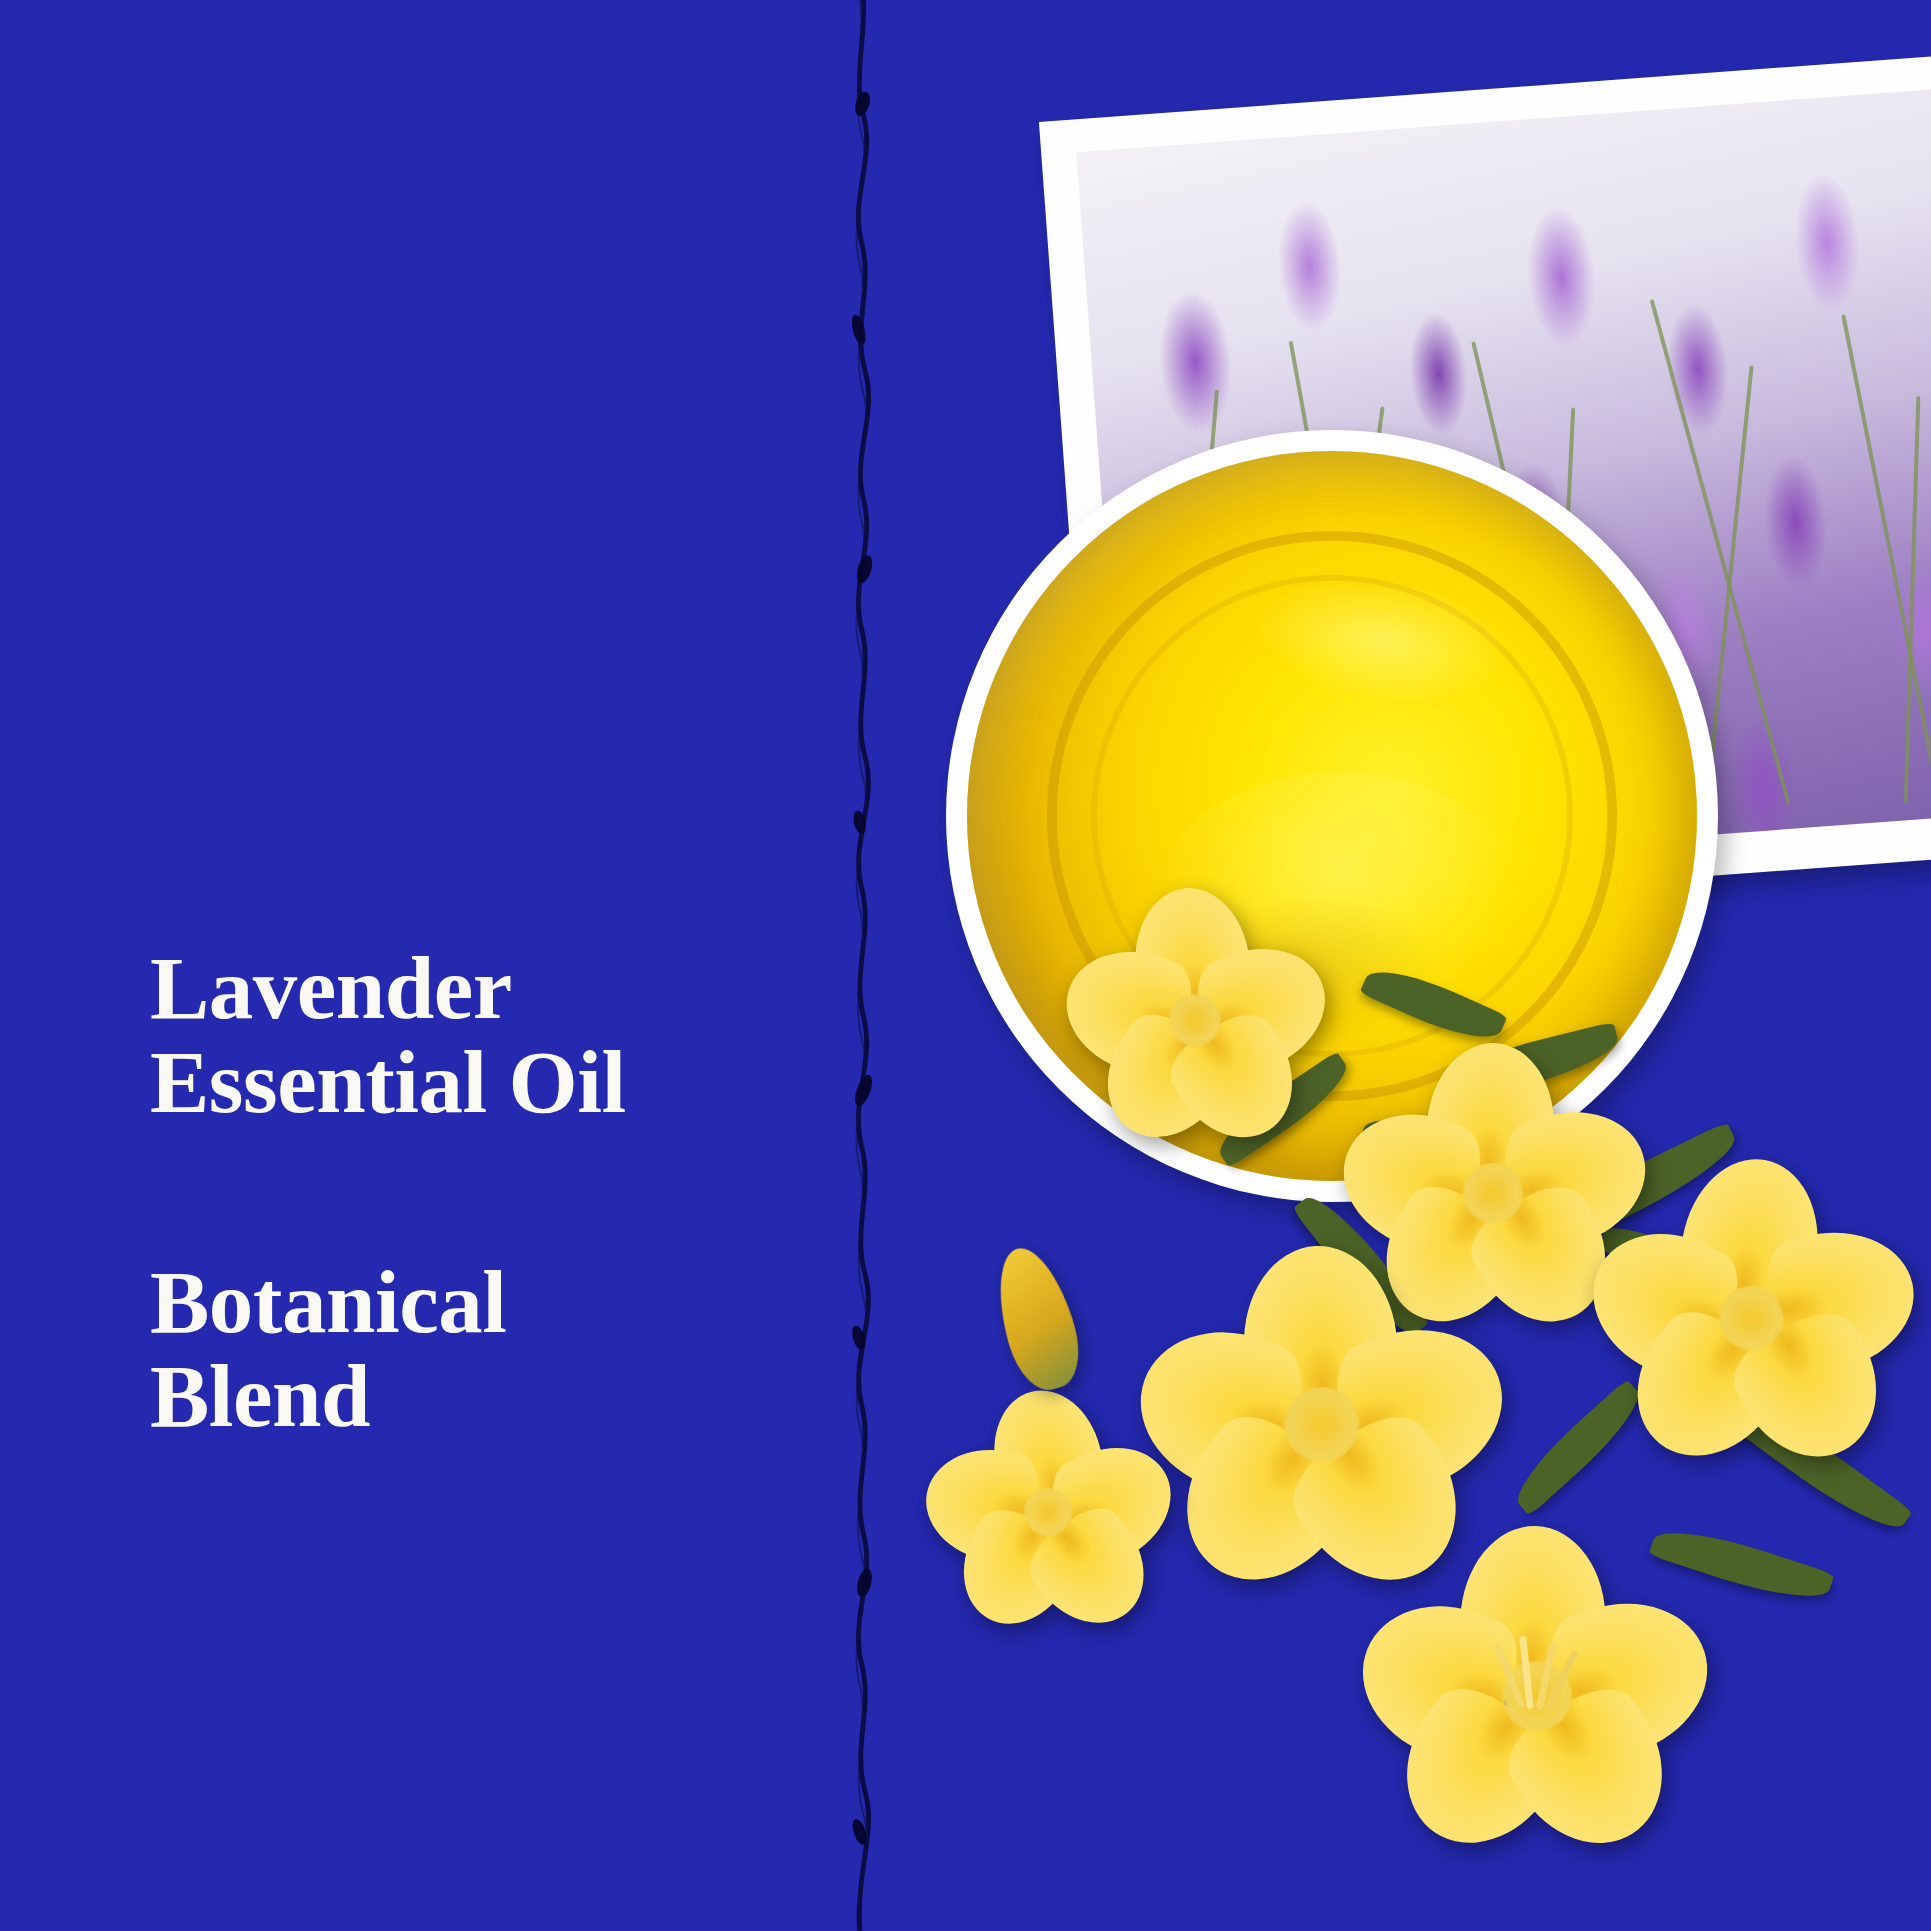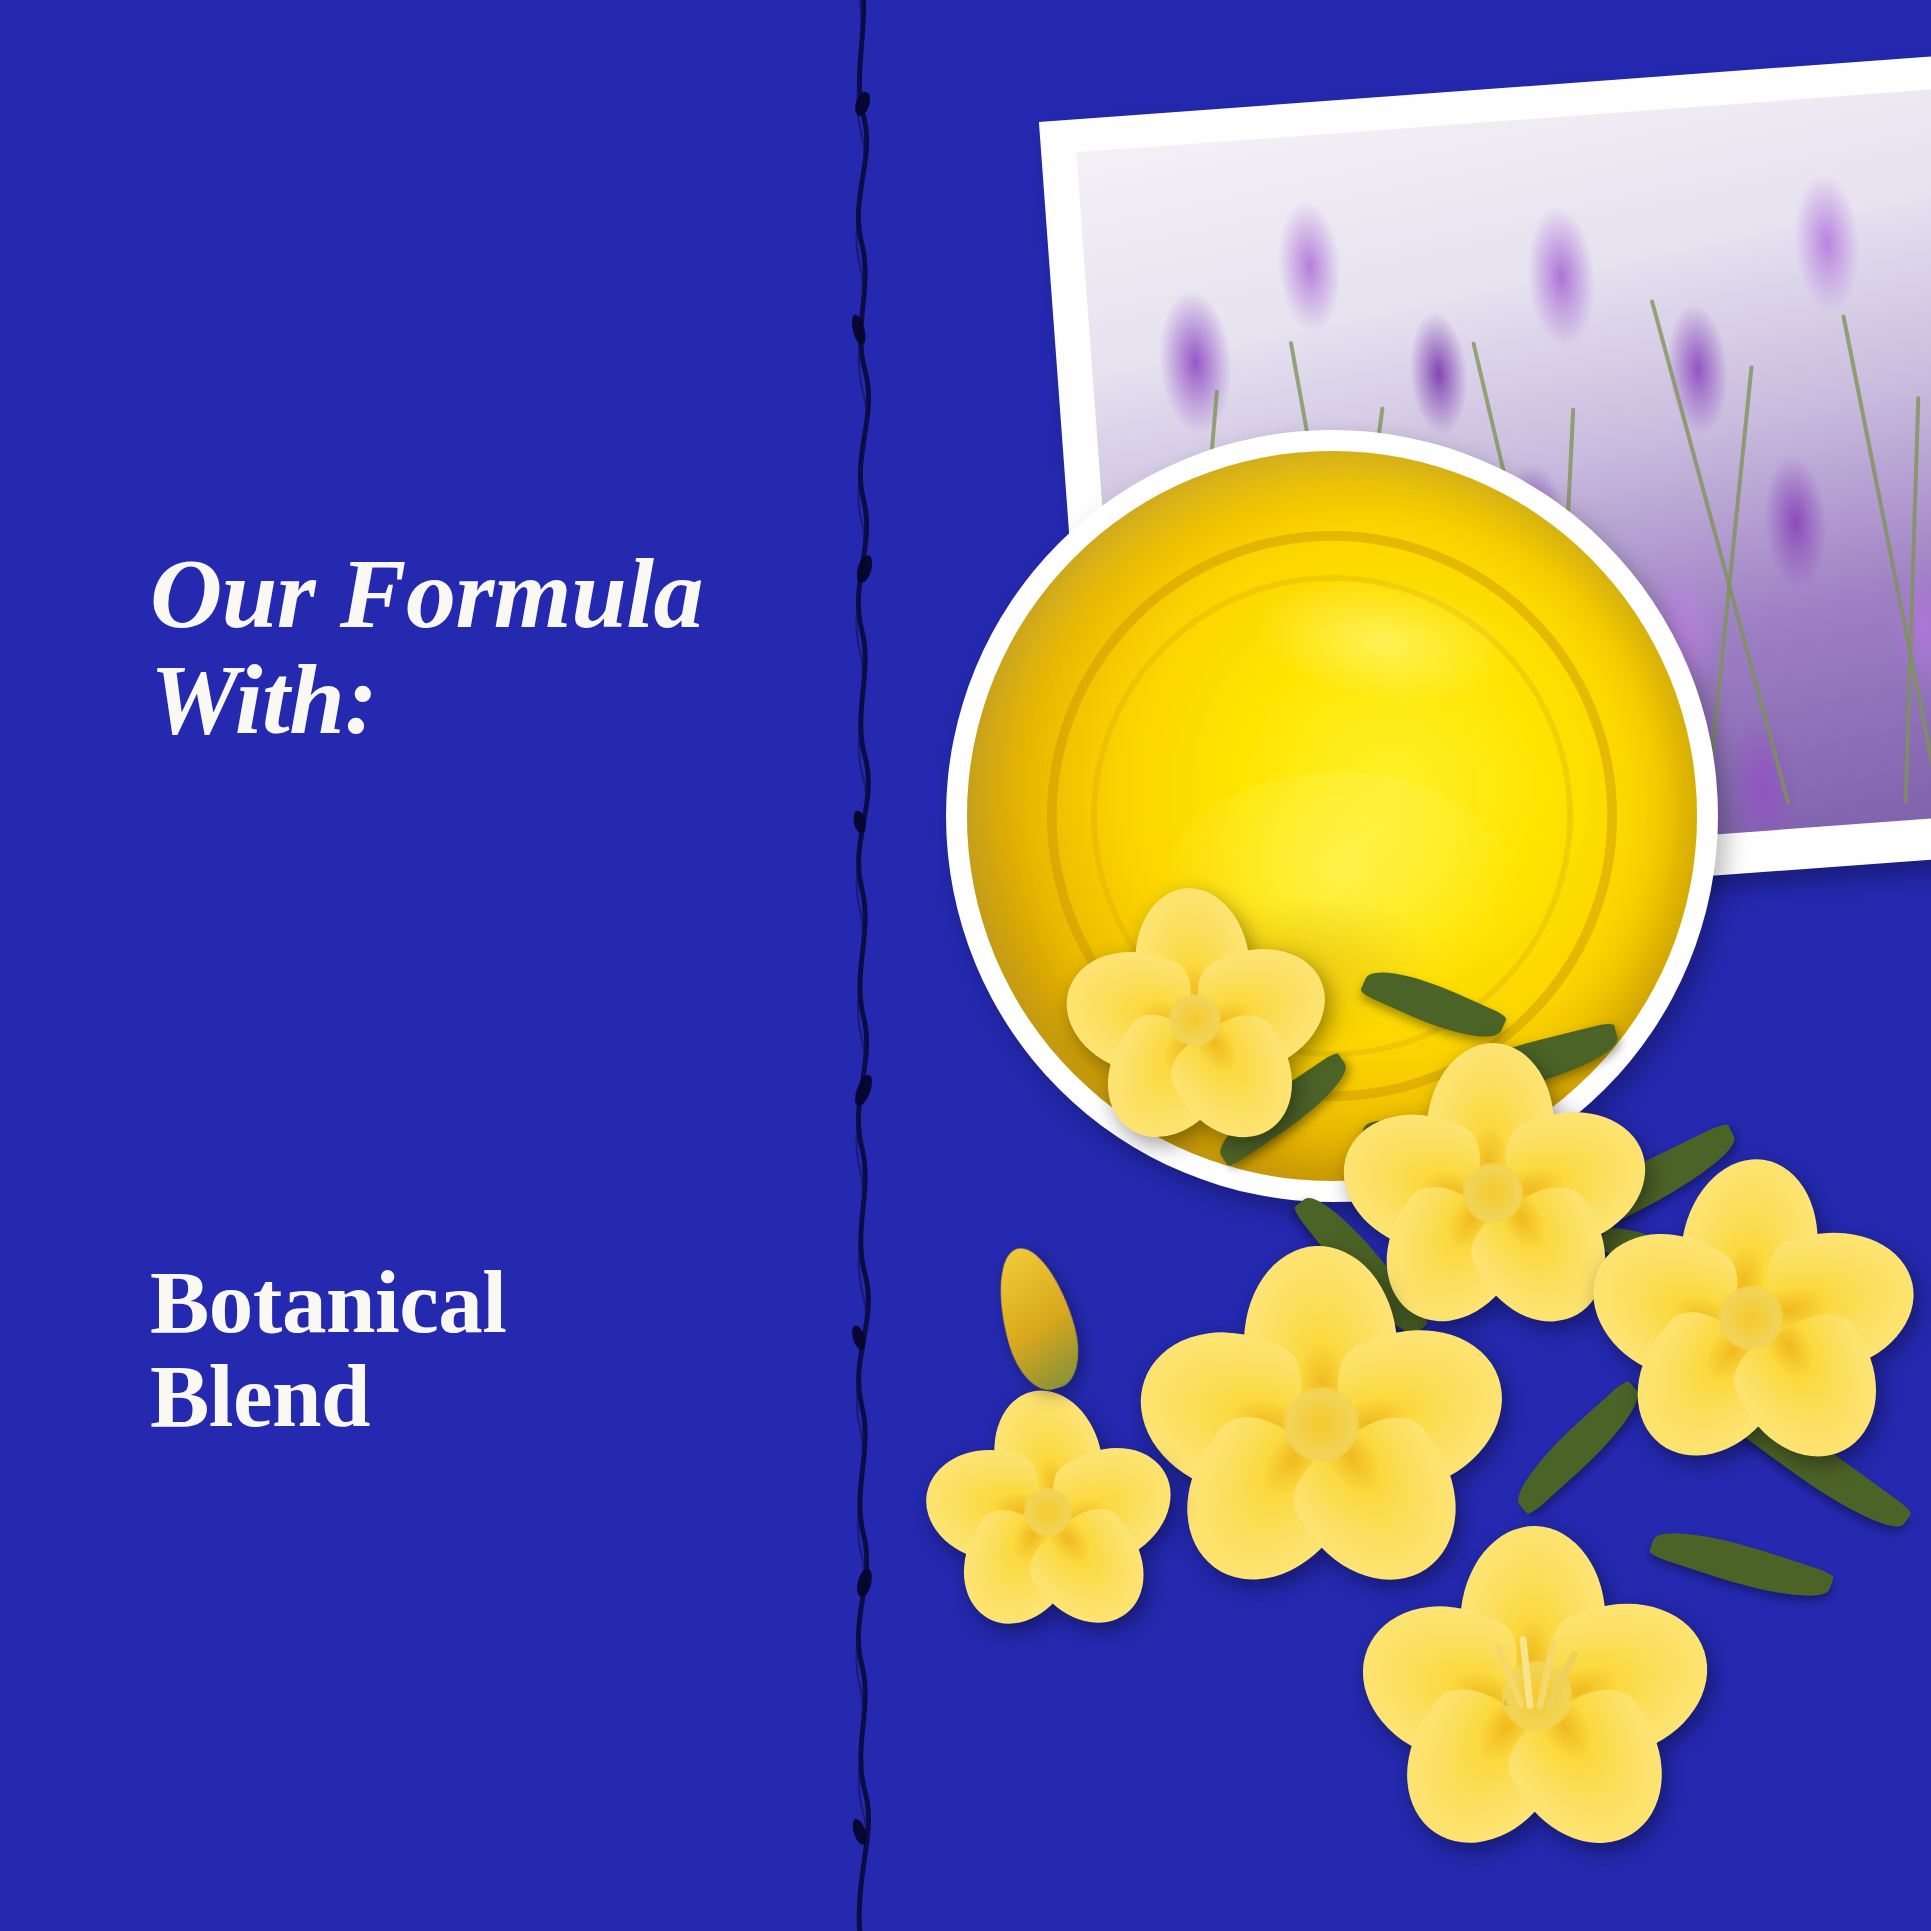--- a/index.html
+++ b/index.html
@@ -99,23 +99,23 @@
     background:radial-gradient(circle,#F6C92C 0%, #F2D457 60%, rgba(242,212,87,0) 100%);
   }
 </style>
 </head>
 <body>
 
 <div id="stage">
 
   <div id="left-panel">
 
-    <div id="headline">Our Formula
-With:</div>
-
+
+    <div class="ingredient" id="ing-0">Lavender
+Essential Oil</div>
 
     <div class="ingredient" id="ing-1">Botanical
 Blend</div>
 
   </div>
 
   <svg id="divider" viewBox="0 0 150 2020" preserveAspectRatio="none">
     <path d="M72,-10 C80,40 62,86 74,130 C86,176 60,214 72,262 C84,308 62,348 76,396
              C88,442 62,482 74,528 C86,574 60,614 72,662 C84,708 62,748 76,796
              C88,842 60,882 72,930 C84,976 62,1016 74,1064 C86,1110 60,1150 72,1198

